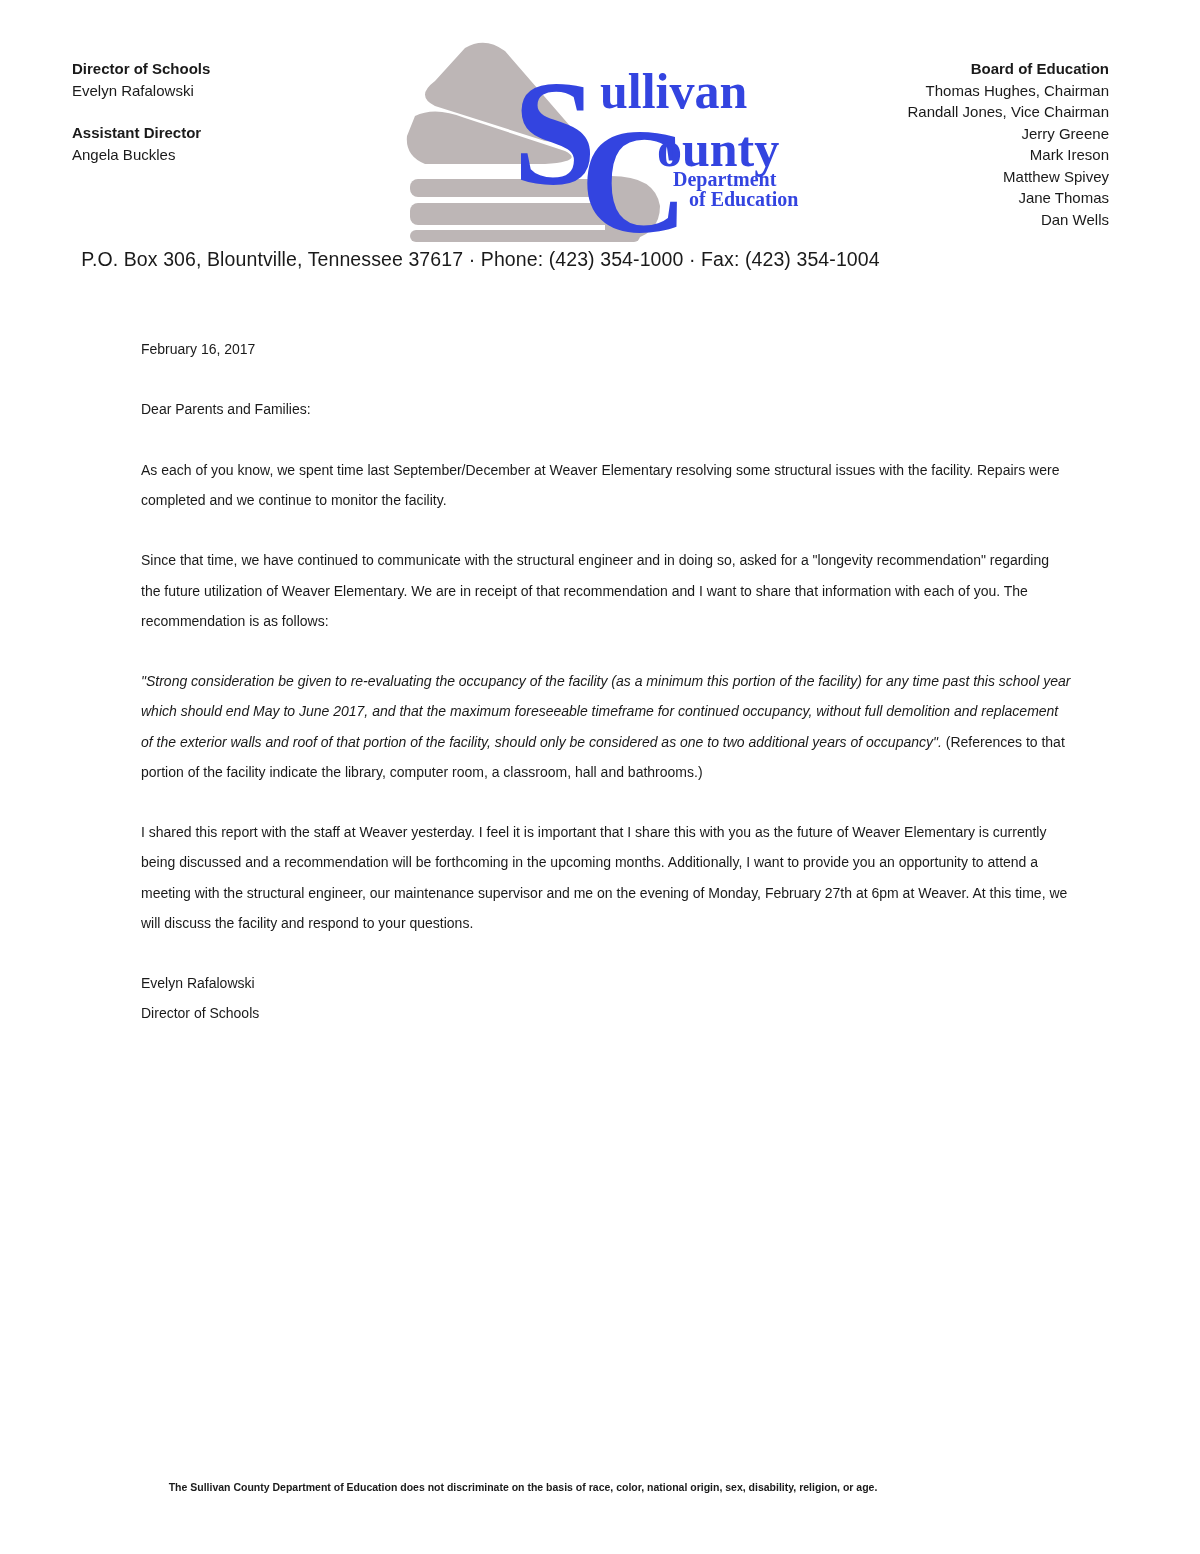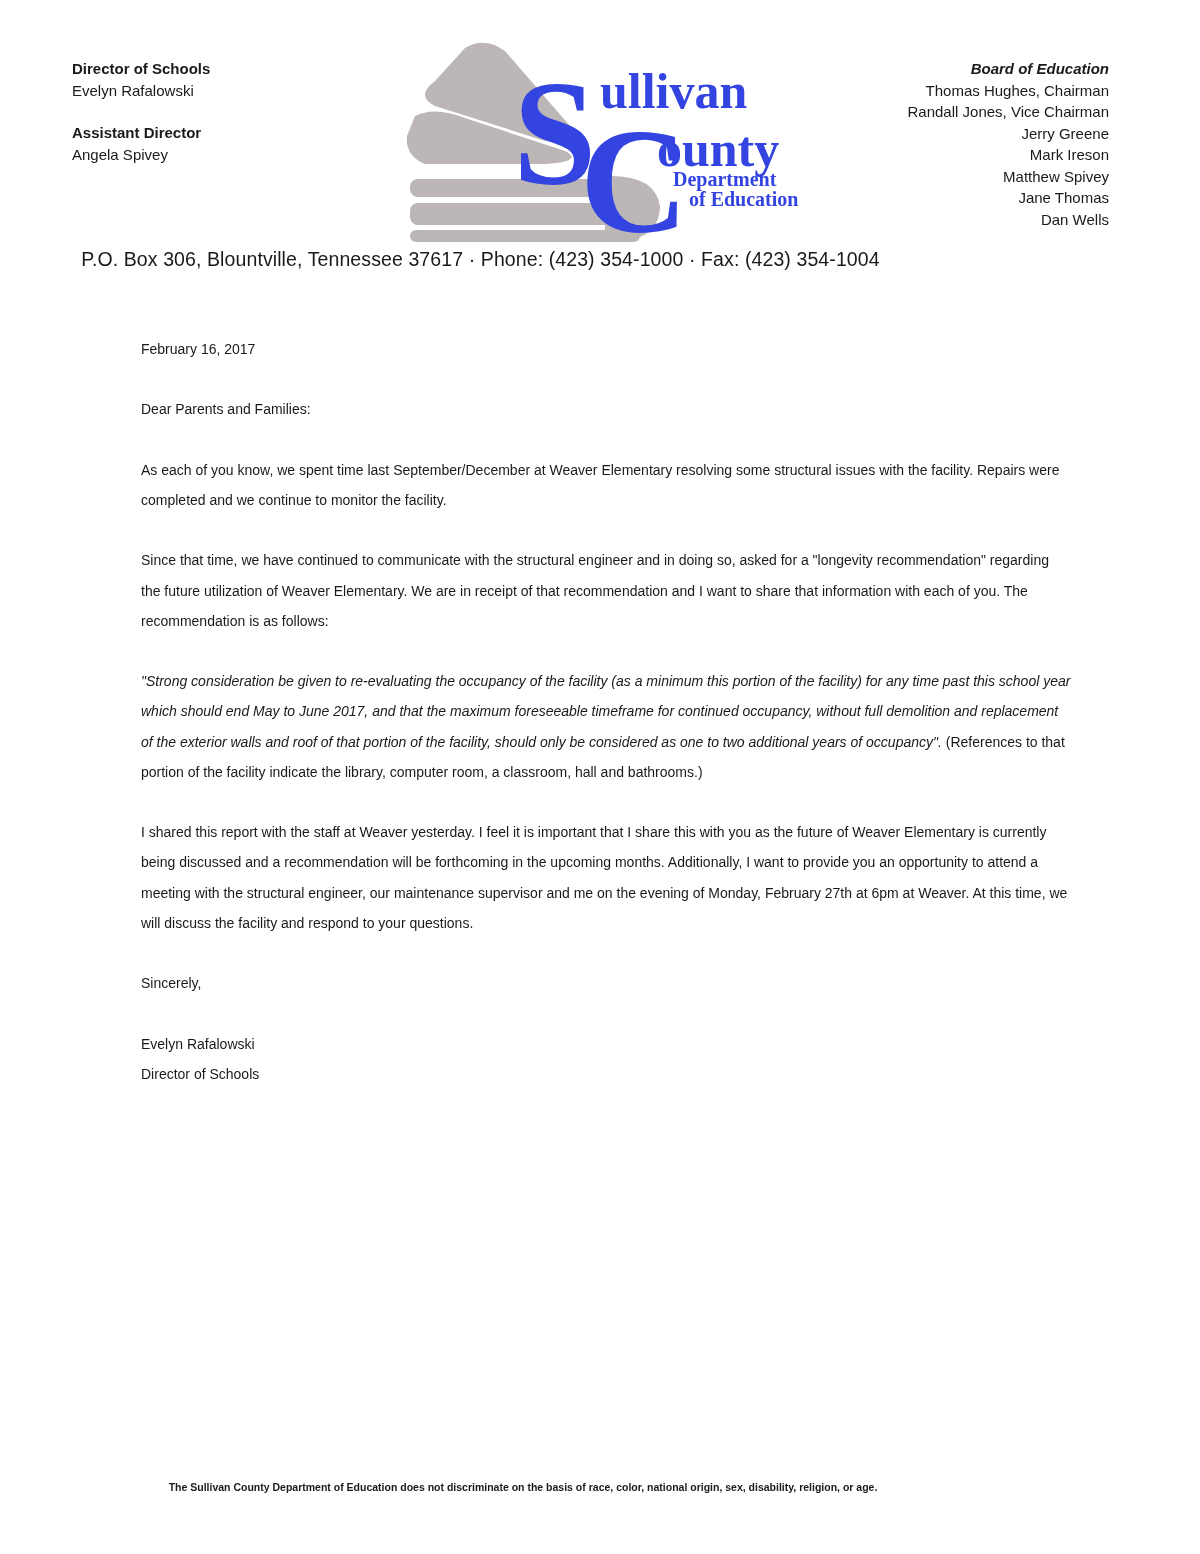--- a/index.html
+++ b/index.html
@@ -1,38 +1,38 @@
 <!DOCTYPE html>
 <html><head>
 <meta charset="utf-8">
 <style>
   html, body { margin: 0; padding: 0; background: #ffffff; }
   body { width: 1200px; height: 1554px; position: relative; overflow: hidden; color: #1a1a1a; font-family: "Liberation Sans", sans-serif; }
   .abs { position: absolute; }
   .left-block { left: 72px; top: 58px; font-size: 15px; line-height: 21.5px; }
   .left-block .h { font-weight: bold; }
   .right-block { right: 91px; top: 58px; font-size: 15px; line-height: 21.5px; text-align: right; }
-  .right-block .h { font-weight: bold; font-style: italic; }
+  .right-block .h { font-weight: bold; }
   .gap { height: 21px; }
   .logo { left: 395px; top: 36px; width: 440px; height: 210px; }
   .address { left: 0; width: 961px; top: 248px; text-align: center; font-size: 19.5px; letter-spacing: 0.1px; }
   .letter { left: 141px; top: 334px; width: 930px; font-size: 14px; line-height: 30.2px; }
   .letter p { margin: 0 0 30.2px 0; }
   .letter .quote { font-style: italic; }
   .footer { left: 0; width: 1046px; top: 1481px; text-align: center; font-size: 10.5px; font-weight: bold; }
 </style>
 </head>
 <body>
 
 <div class="abs left-block">
   <div class="h">Director of Schools</div>
   <div>Evelyn Rafalowski</div>
   <div class="gap"></div>
   <div class="h">Assistant Director</div>
-  <div>Angela Spivey</div>
+  <div>Angela Buckles</div>
 </div>
 
 <div class="abs logo">
   <svg width="440" height="210" viewBox="0 0 440 210">
     <g fill="#bdb6b6">
       <path d="M70 12 Q 90 0 110 15 L 175 90 Q 190 110 150 105 L 40 70 Q 20 60 40 45 Z"></path>
       <path d="M20 80 Q 40 70 70 82 L 170 115 Q 190 125 150 128 L 30 128 Q 10 120 12 100 Z"></path>
       <rect x="15" y="143" width="220" height="18" rx="8"></rect>
       <rect x="15" y="167" width="235" height="22" rx="8"></rect>
       <rect x="15" y="194" width="230" height="12" rx="6"></rect>
@@ -62,18 +62,17 @@
 
 <div class="abs address">P.O. Box 306, Blountville, Tennessee 37617 · Phone:  (423) 354-1000 · Fax:  (423) 354-1004</div>
 
 <div class="abs letter">
   <p>February 16, 2017</p>
   <p>Dear Parents and Families:</p>
   <p>As each of you know, we spent time last September/December at Weaver Elementary resolving some structural issues with the facility. Repairs were completed and we continue to monitor the facility.</p>
   <p>Since that time, we have continued to communicate with the structural engineer and in doing so, asked for a "longevity recommendation" regarding the future utilization of Weaver Elementary. We are in receipt of that recommendation and I want to share that information with each of you.  The recommendation is as follows:</p>
   <p><span class="quote">"Strong consideration be given to re-evaluating the occupancy of the facility (as a minimum this portion of the facility) for any time past this school year which should end May to June 2017, and that the maximum foreseeable timeframe for continued occupancy, without full demolition and replacement of the exterior walls and roof of that portion of the facility, should only be considered as one to two additional years of occupancy".</span><span> (References to that portion of the facility indicate the library, computer room, a classroom, hall and bathrooms.)</span></p>
   <p>I shared this report with the staff at Weaver yesterday. I feel it is important that I share this with you as the future of Weaver Elementary is currently being discussed and a recommendation will be forthcoming in the upcoming months. Additionally, I want to provide you an opportunity to attend a meeting with the structural engineer, our maintenance supervisor and me on the evening of Monday, February 27th at 6pm at Weaver. At this time, we will discuss the facility and respond to your questions.</p>
-  <p>Sincerely,</p>
   <div>Evelyn Rafalowski</div>
   <div>Director of Schools</div>
 </div>
 
 <div class="abs footer">The Sullivan County Department of Education does not discriminate on the basis of race, color, national origin, sex, disability, religion, or age.</div>
 
 </body></html>

